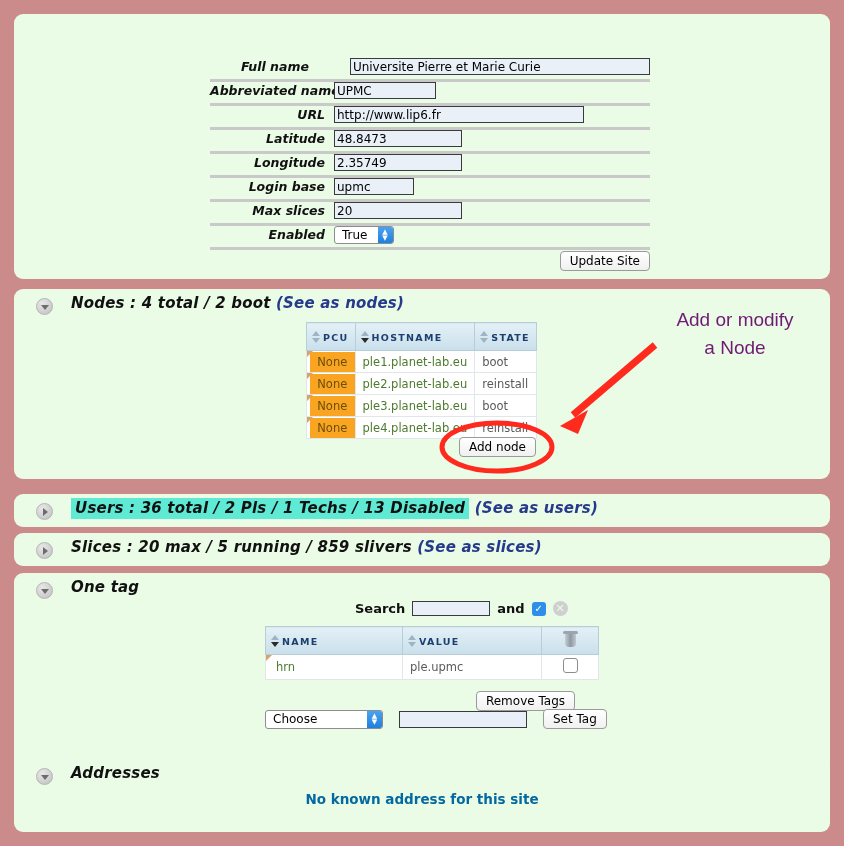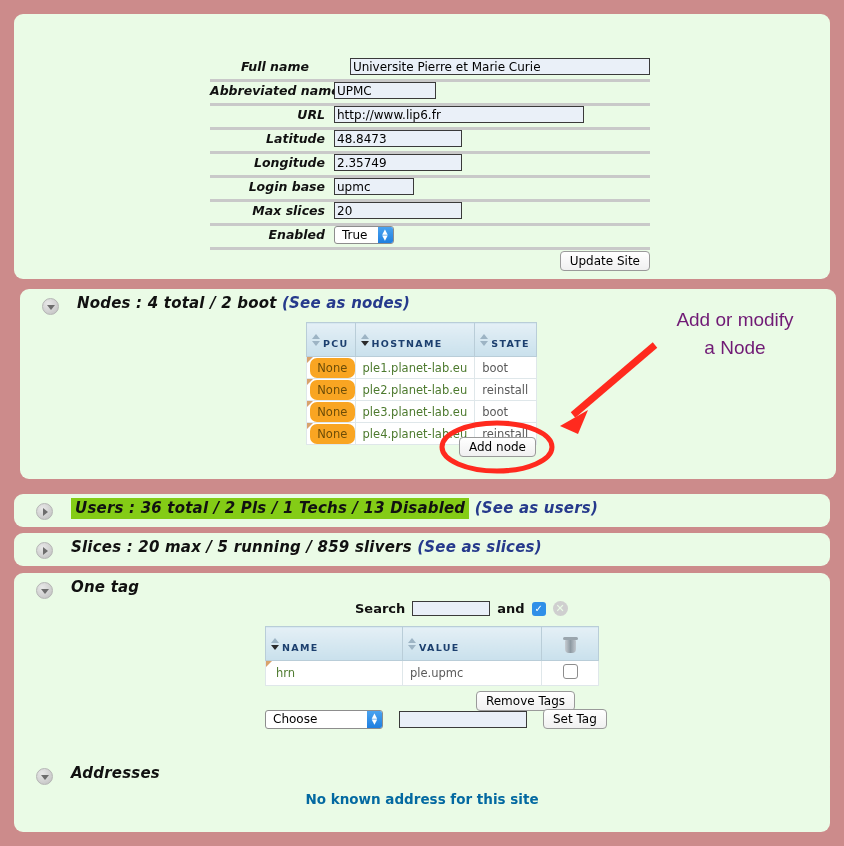--- a/index.html
+++ b/index.html
@@ -71,21 +71,21 @@
     color: #111;
     white-space: nowrap;
     letter-spacing: .2px;
   }
   .sec-title .lnk {
     color: #263a8c;
     font-style: italic;
     font-weight: bold;
   }
   .hl {
-    background: #84cc16;
+    background: #5eead4;
     padding: 1px 4px 2px 4px;
   }
 
   
   #panel-details { top: 14px; height: 265px; }
 
   .form {
     position: absolute;
     left: 196px;
     top: 44px;
@@ -169,37 +169,37 @@
   }
   .update-row {
     position: absolute;
     left: 196px;
     top: 236px;
     width: 440px;
     text-align: right;
   }
 
   
-  #panel-nodes { top: 289px; height: 190px; margin-left: 6px; }
+  #panel-nodes { top: 289px; height: 190px; }
 
   .grid {
     border-collapse: collapse;
     font-family: "DejaVu Sans", "Liberation Sans", sans-serif;
     background: #fff;
     border: 1px solid #b9cdd8;
   }
   .grid th {
     background: linear-gradient(#e4f0f6, #c9e0ec);
     border: 1px solid #b9cdd8;
     font-size: 9.5px;
     font-weight: bold;
     letter-spacing: 1.3px;
     color: #1c3f6e;
     text-align: left;
-    padding: 11px 6px 4px 16px;
+    padding: 5px 6px 4px 16px;
     position: relative;
     height: 18px;
     white-space: nowrap;
   }
   .grid th .sorter {
     position: absolute;
     left: 5px;
     top: 50%;
     margin-top: -6px;
     width: 8px;
@@ -241,21 +241,20 @@
     border-right: 6px solid transparent;
     z-index: 2;
   }
   td.pcu-cell .pcu-pill {
     background: #f9a522;
     color: #6d4d08;
     font-size: 11.5px;
     text-align: center;
     padding: 3px 0;
     margin-left: 3px;
-    border-radius: 7px;
   }
   td.host { color: #4d7a2e; }
   td.state { color: #5a5a5a; }
 
   #nodes-table { position: absolute; left: 306px; top: 322px; }
   #add-node-row {
     position: absolute;
     left: 306px;
     top: 436px;
     width: 230px;

